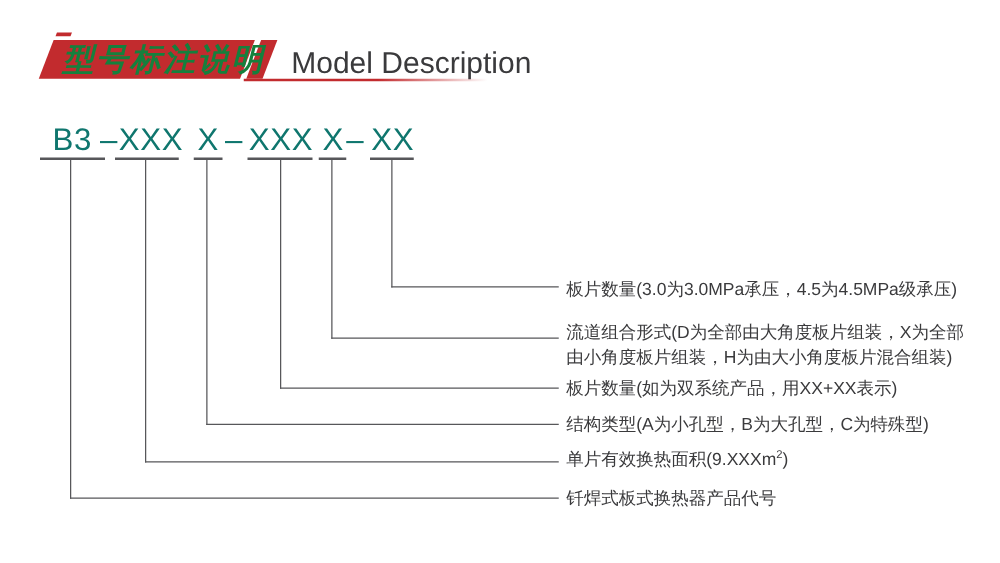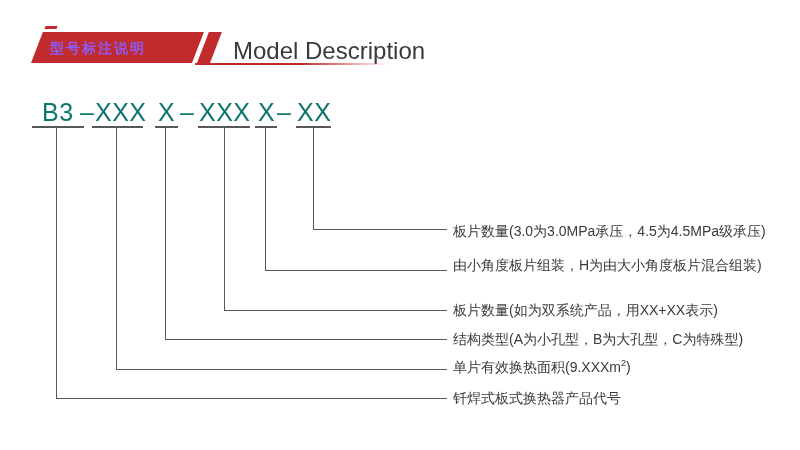--- a/index.html
+++ b/index.html
@@ -23,22 +23,22 @@
     background:var(--accent-red);transform:skewX(-21deg);
     transform-origin:bottom left;
   }
   .hdr-band{
     position:absolute;left:197px;top:32px;width:13px;height:31px;
     background:var(--accent-red);transform:skewX(-21deg);
     transform-origin:bottom left;
   }
   .hdr-title-cn{
     position:absolute;left:50px;top:36px;width:152px;
-    color:#8b5cf6;font-size:14px;font-weight:bold;letter-spacing:2px;
-    line-height:24px;white-space:nowrap;
+    color:#15803d;font-size:25px;font-weight:bold;letter-spacing:2px;
+    line-height:24px;white-space:nowrap;font-style:italic;
   }
   .hdr-title-en{
     position:absolute;left:233px;top:41px;
     color:var(--title-gray);font-size:24px;line-height:20px;white-space:nowrap;
   }
   .hdr-underline{
     position:absolute;left:195px;top:63px;width:195px;height:2px;
     background:linear-gradient(to right,var(--accent-red) 0%,var(--accent-red) 55%,rgba(194,43,46,0) 100%);
   }
   
@@ -98,20 +98,21 @@
   <div class="conn" style="left:313px;width:134px;height:102px"></div>
   <div class="conn" style="left:265px;width:182px;height:143px"></div>
   <div class="conn" style="left:224px;width:223px;height:183px"></div>
   <div class="conn" style="left:165px;width:282px;height:212px"></div>
   <div class="conn" style="left:116px;width:331px;height:242px"></div>
   <div class="conn" style="left:56px;width:391px;height:271px"></div>
 
   <div class="note" style="top:223px">板片数量(3.0为3.0MPa承压，4.5为4.5MPa级承压)</div>
 
   <div class="note two-line" style="top:255px">
+    <div>流道组合形式(D为全部由大角度板片组装，X为全部</div>
     <div>由小角度板片组装，H为由大小角度板片混合组装)</div>
   </div>
 
   <div class="note" style="top:302px">板片数量(如为双系统产品，用XX+XX表示)</div>
   <div class="note" style="top:331px">结构类型(A为小孔型，B为大孔型，C为特殊型)</div>
 
   <div class="note" style="top:359px"><span>单片有效换热面积(9.XXXm</span><sup>2</sup><span>)</span></div>
 
   <div class="note" style="top:390px">钎焊式板式换热器产品代号</div>
 

